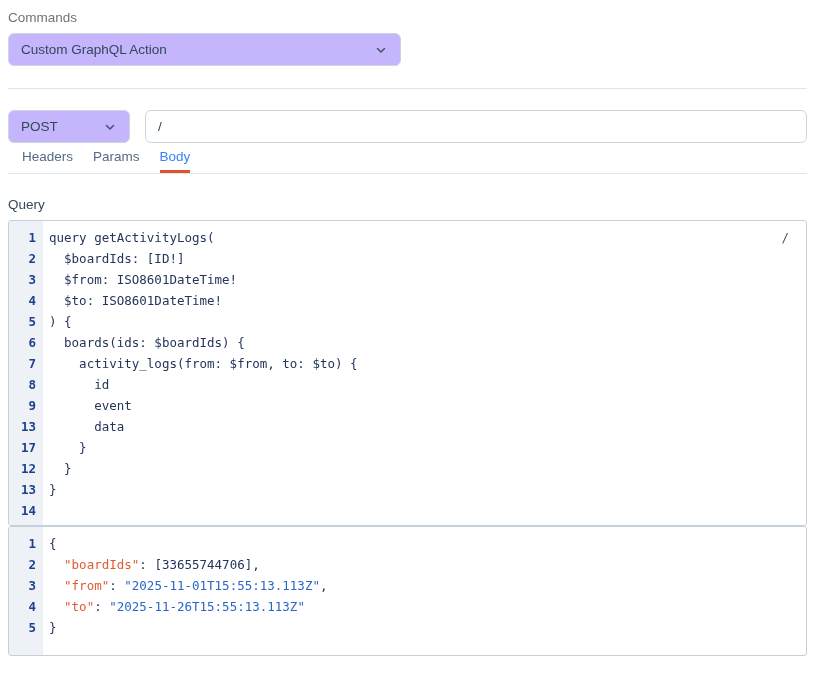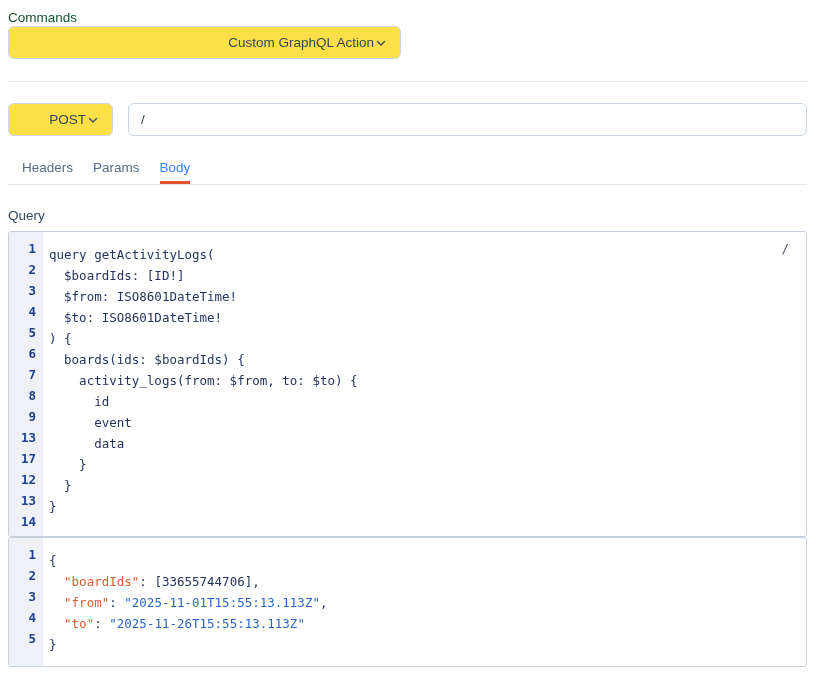--- a/index.html
+++ b/index.html
@@ -7,69 +7,69 @@
   body {
     background: #ffffff;
     font-family: "Liberation Sans", sans-serif;
     color: #33475b;
   }
   .page { padding: 10px 9px 0 8px; width: 816px; }
 
   .field-label {
     font-size: 13.5px;
     line-height: 16px;
-    color: #14532d;
+    color: #737373;
+    margin-bottom: 7px;
   }
 
   .select-box {
     height: 33px;
     border: 1px solid #cbd6e2;
     border-radius: 6px;
-    background: #fde047;
+    background: #c4b5fd;
     display: flex;
     align-items: center;
     padding: 0 12px;
     font-size: 13.5px;
     color: #33475b;
     cursor: pointer;
-    text-align: right;
   }
   .select-box .select-value { flex: 1; white-space: nowrap; }
   .commands-select { width: 393px; }
 
   .chevron { display: inline-flex; flex: none; }
   .chevron svg { display: block; }
 
   .divider {
     border: none;
     border-top: 1px solid #dfe5ec;
     margin-top: 22px;
   }
 
   .method-row {
     margin-top: 21px;
     display: flex;
     gap: 15px;
   }
-  .method-select { width: 105px; }
+  .method-select { width: 122px; }
   .url-input {
     flex: 1;
     height: 33px;
     border: 1px solid #cbd6e2;
     border-radius: 6px;
     padding: 0 12px;
     font-size: 13.5px;
     font-family: "Liberation Sans", sans-serif;
     color: #33475b;
     outline: none;
     background: #ffffff;
   }
 
   .tabs {
-    margin-top: 19px;
+    margin-top: 1px;
     display: flex;
     gap: 20px;
     padding-left: 14px;
     border-bottom: 1px solid #dfe5ec;
   }
   .tab {
     padding: 5px 0 9px 0;
     font-size: 13.5px;
     color: #546a85;
     cursor: pointer;
@@ -117,21 +117,21 @@
     white-space: pre;
   }
   .line-num {
     flex: none;
     width: 34px;
     padding-right: 7px;
     text-align: right;
     color: var(--tok-num, #1e3f8f);
     font-weight: 700;
   }
-  .code-text { padding-left: 6px; color: var(--tok-plain, #24355c); margin-top: 6px; }
+  .code-text { padding-left: 6px; color: var(--tok-plain, #24355c); }
   .tok-plain { color: var(--tok-plain, #24355c); }
   .tok-key { color: var(--tok-key, #de5b35); }
   .tok-string { color: var(--tok-string, #2a66c8); }
 
   .editor-hint {
     position: absolute;
     top: 6px;
     right: 17px;
     height: 21px;
     line-height: 21px;

